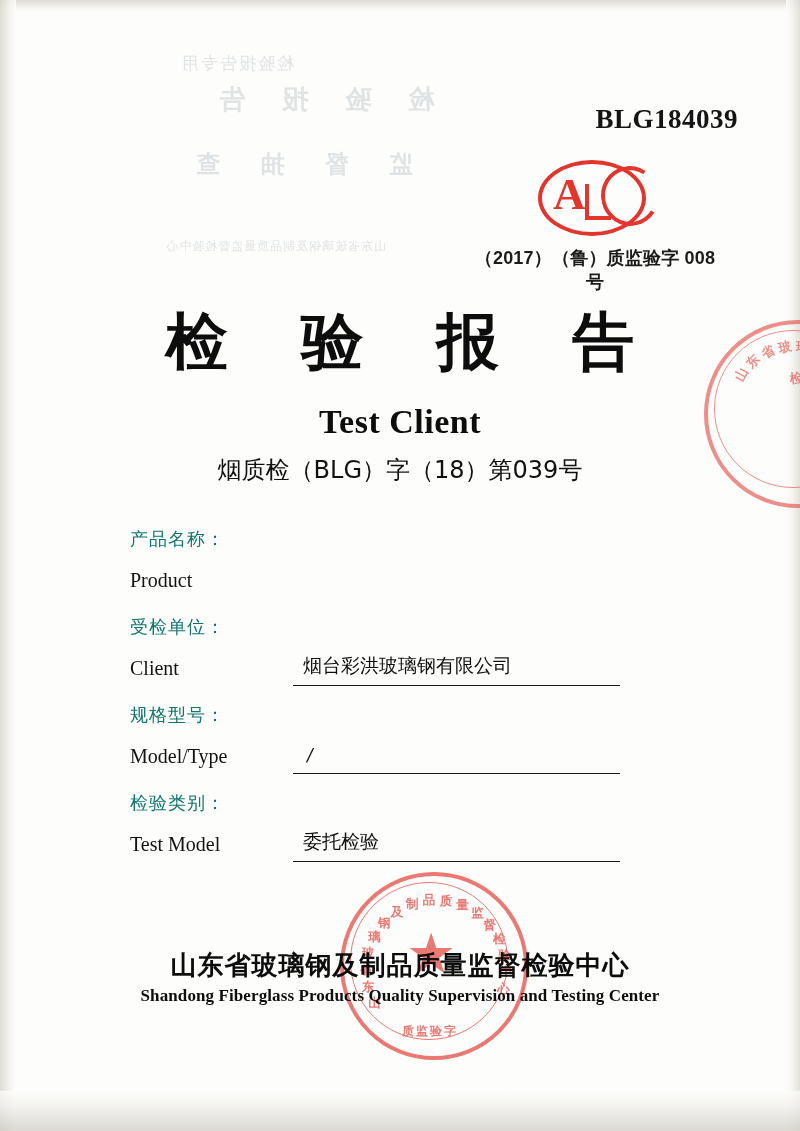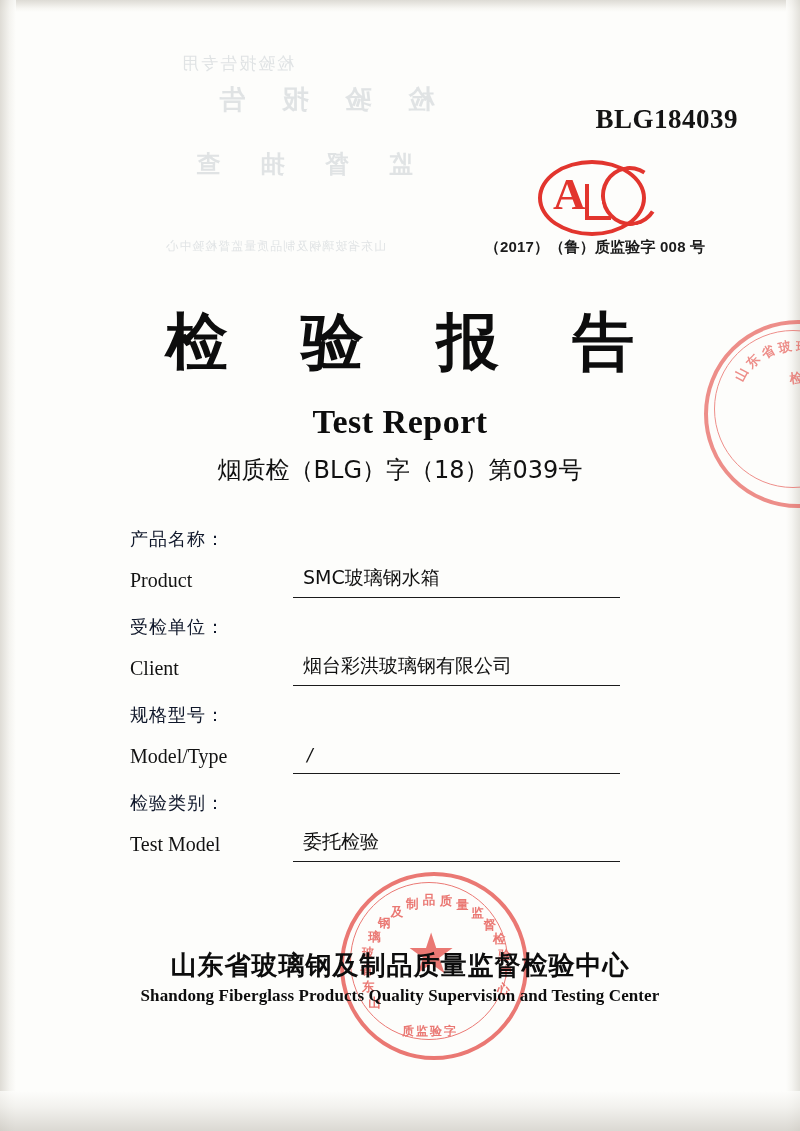--- a/index.html
+++ b/index.html
@@ -170,21 +170,22 @@
     width: 4px; height: 36px;
     background: #e2352e;
   }
   .cal-l2 {
     position: absolute;
     left: 52px; top: 56px;
     width: 26px; height: 4px;
     background: #e2352e;
   }
   .cal-code {
-    font-size: 15px;
+    margin-top: 8px;
+    font-size: 18px;
     font-weight: bold;
     color: #1b1b1b;
     font-family: "Liberation Sans", sans-serif;
     letter-spacing: .2px;
   }
 
   .title-cn {
     position: absolute;
     left: 0; top: 300px;
     width: 800px;
@@ -228,21 +229,21 @@
   .field-row {
     position: relative;
     height: 88px;
   }
   .field-label-cn {
     position: absolute;
     left: 0;
     top: 2px;
     font-family: Liberation Mono, monospace;
     font-size: 18px;
-    color: #0f172a;
+    color: #0f766e;
     letter-spacing: 1px;
   }
   .field-label-en {
     position: absolute;
     left: 0;
     top: 44px;
     font-family: "Liberation Serif", serif;
     font-size: 20px;
     color: #121212;
   }
@@ -434,31 +435,28 @@
       <span style="transform: rotate(-30deg) translate(0,-72px) rotate(0deg);">省</span>
       <span style="transform: rotate(-14deg) translate(0,-72px) rotate(0deg);">玻</span>
       <span style="transform: rotate(2deg) translate(0,-72px) rotate(0deg);">璃</span>
 
       <span style="transform: rotate(-8deg) translate(0,-40px) rotate(0deg);">检</span>
       <span style="transform: rotate(14deg) translate(0,-40px) rotate(0deg);">验</span>
     </div>
   </div>
 
   <div class="title-cn">检 验 报 告</div>
-  <div class="title-en">Test Report</div>
+  <div class="title-en">Test Client</div>
   <div class="doc-no">烟质检（BLG）字（18）第039号</div>
 
   <div class="fields">
 
     <div class="field-row">
       <div class="field-label-cn">产品名称：</div>
       <div class="field-label-en">Product</div>
-      <div class="field-value-wrap">
-        <div class="field-value">SMC玻璃钢水箱</div>
-      </div>
     </div>
 
     <div class="field-row">
       <div class="field-label-cn">受检单位：</div>
       <div class="field-label-en">Client</div>
       <div class="field-value-wrap">
         <div class="field-value">烟台彩洪玻璃钢有限公司</div>
       </div>
     </div>
 

